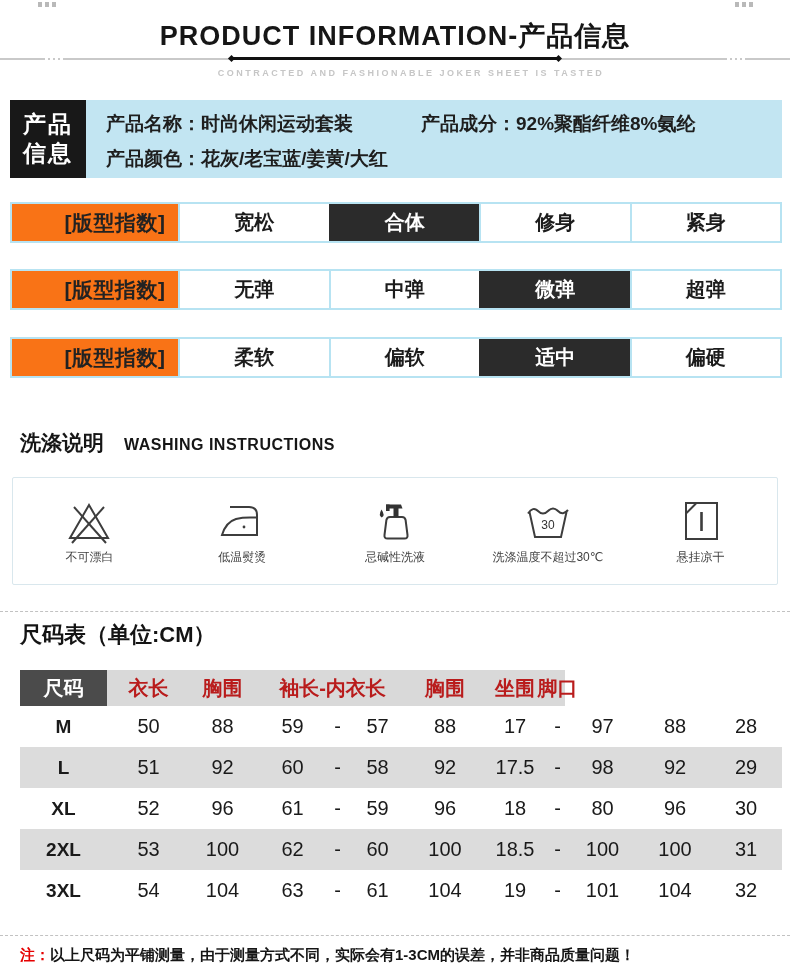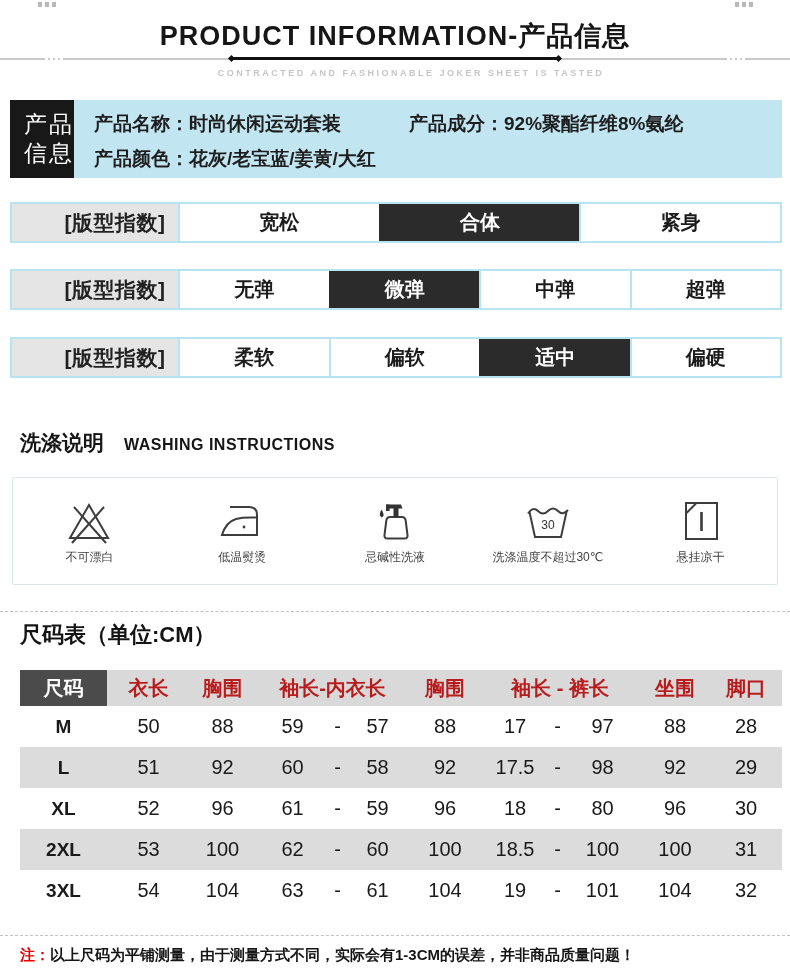--- a/index.html
+++ b/index.html
@@ -22,32 +22,32 @@
   .divider .gap.l { left:45px; } .divider .gap.r { right:45px; }
   .divider .black { position:absolute; top:0; left:50%; margin-left:-163px; width:326px; height:3px; background:#111; }
   .divider .black::before, .divider .black::after { content:""; position:absolute; top:-1px;
     width:5px; height:5px; background:#111; transform:rotate(45deg); }
   .divider .black::before { left:-3px; } .divider .black::after { right:-3px; }
   .page-subtitle { position:absolute; top:68px; left:16px; width:790px; text-align:center;
     font-size:9px; letter-spacing:2.5px; color:#c6c6c6; font-weight:bold; }
 
   
   .info-box { position:absolute; top:100px; left:10px; width:772px; height:78px; display:flex; }
-  .info-badge { width:64px; background:#181818; color:#fff; display:flex; flex-direction:column;
-    align-items:flex-end; justify-content:center; font-size:23px; font-weight:normal;
+  .info-badge { width:76px; background:#181818; color:#fff; display:flex; flex-direction:column;
+    align-items:center; justify-content:center; font-size:23px; font-weight:bold;
     letter-spacing:2px; line-height:1.25; }
   .info-body { flex:1; background:#c2e5f2; padding:11px 7px 0 20px; }
   .info-row { display:flex; font-size:19px; font-weight:bold; color:#1e1e1e; margin-bottom:9px; white-space:nowrap; }
   .info-field.first { width:315px; }
 
   
   .fit-row { position:absolute; left:10px; width:772px; height:41px; display:flex;
     border:2px solid #b7e3f2; background:#fff; }
   .fit-row.r1 { top:202px; } .fit-row.r2 { top:269px; } .fit-row.r3 { top:337px; }
-  .fit-label { width:166px; background:#e5e5e5; color:#222; font-size:21px; font-weight:bold;
+  .fit-label { width:166px; background:#f97316; color:#222; font-size:21px; font-weight:bold;
     display:flex; align-items:center; justify-content:center; letter-spacing:0.5px;padding-left:40px; }
   .fit-cell { flex:1; border-left:2px solid #b7e3f2; display:flex; align-items:center;
     justify-content:center; font-size:20px; font-weight:bold; color:#1c1c1c; background:#fff; }
   .fit-cell.selected { background:#2b2b2b; color:#ffffff; border-left-color:#2b2b2b; }
 
   
   .wash-title { position:absolute; top:429px; left:20px; display:flex; align-items:baseline; }
   .wash-title .zh { font-size:21px; font-weight:bold; color:#161616; margin-right:20px; }
   .wash-title .en { font-size:16px; font-weight:bold; color:#161616; letter-spacing:0.5px;text-align:center; }
   .wash-box { position:absolute; top:477px; left:12px; width:766px; height:108px;
@@ -106,28 +106,29 @@
     <div class="info-row">
       <div class="info-field"><span>产品颜色：</span><span>花灰/老宝蓝/姜黄/大红</span></div>
     </div>
   </div>
 </div>
 
 <div class="fit-row r1">
   <div class="fit-label">[版型指数]</div>
   <div class="fit-cell">宽松</div>
   <div class="fit-cell selected">合体</div>
+  <div class="fit-cell">修身</div>
   <div class="fit-cell">紧身</div>
 </div>
 
 <div class="fit-row r2">
   <div class="fit-label">[版型指数]</div>
   <div class="fit-cell">无弹</div>
+  <div class="fit-cell">中弹</div>
   <div class="fit-cell selected">微弹</div>
-  <div class="fit-cell">中弹</div>
   <div class="fit-cell">超弹</div>
 </div>
 
 <div class="fit-row r3">
   <div class="fit-label">[版型指数]</div>
   <div class="fit-cell">柔软</div>
   <div class="fit-cell">偏软</div>
   <div class="fit-cell selected">适中</div>
   <div class="fit-cell">偏硬</div>
 </div>
@@ -196,21 +197,20 @@
 
 <div class="size-title">尺码表（单位:CM）</div>
 
 <div class="size-table">
   <div class="tr head">
     <div class="th dark">尺码</div>
     <div class="th">衣长</div>
     <div class="th">胸围</div>
     <div class="th" style="grid-column:4 / span 3">袖长-内衣长</div>
     <div class="th">胸围</div>
-    <div class="th" style="grid-column:8 / span 3">袖长 - 裤长</div>
     <div class="th">坐围</div>
     <div class="th">脚口</div>
   </div>
 
   <div class="tr body">
     <div class="td size">M</div>
     <div class="td">50</div>
     <div class="td">88</div>
     <div class="td">59</div>
     <div class="td">-</div>

